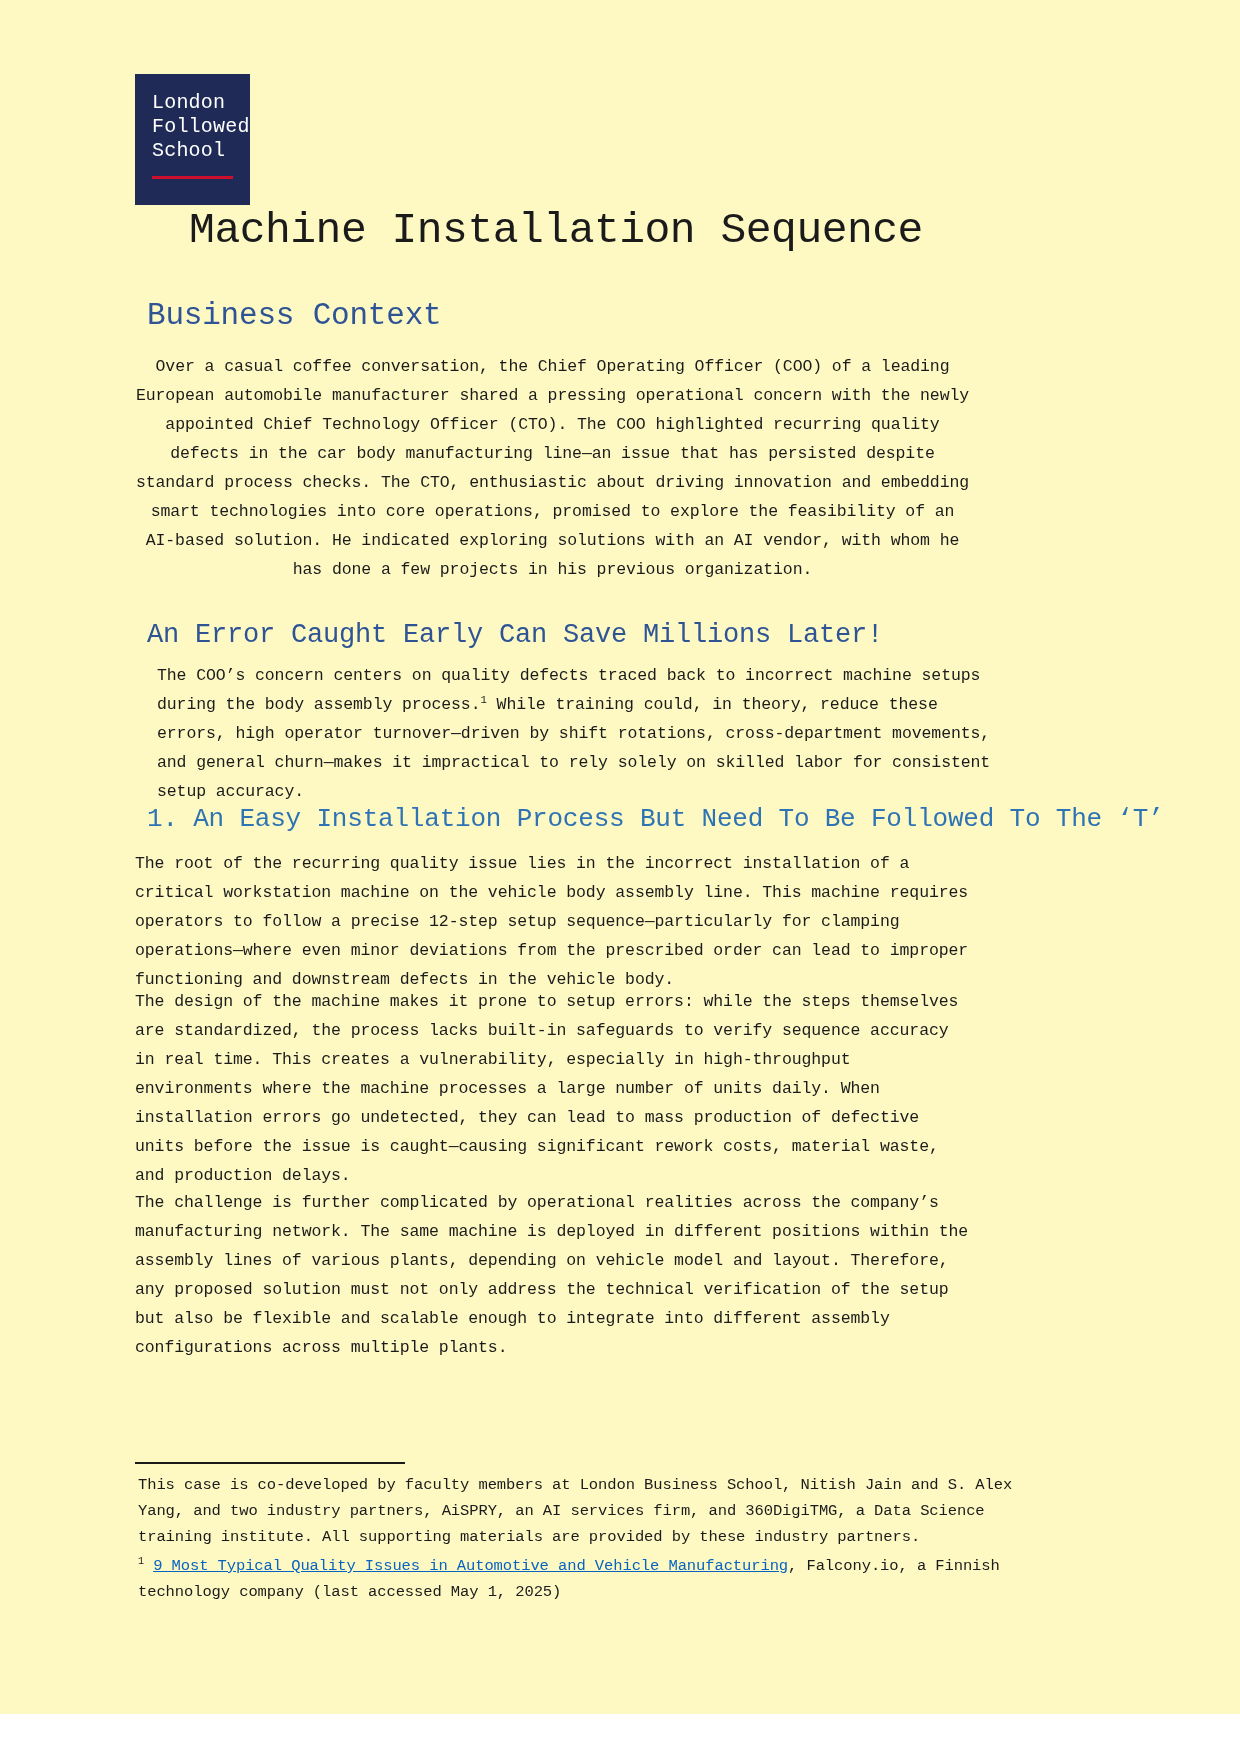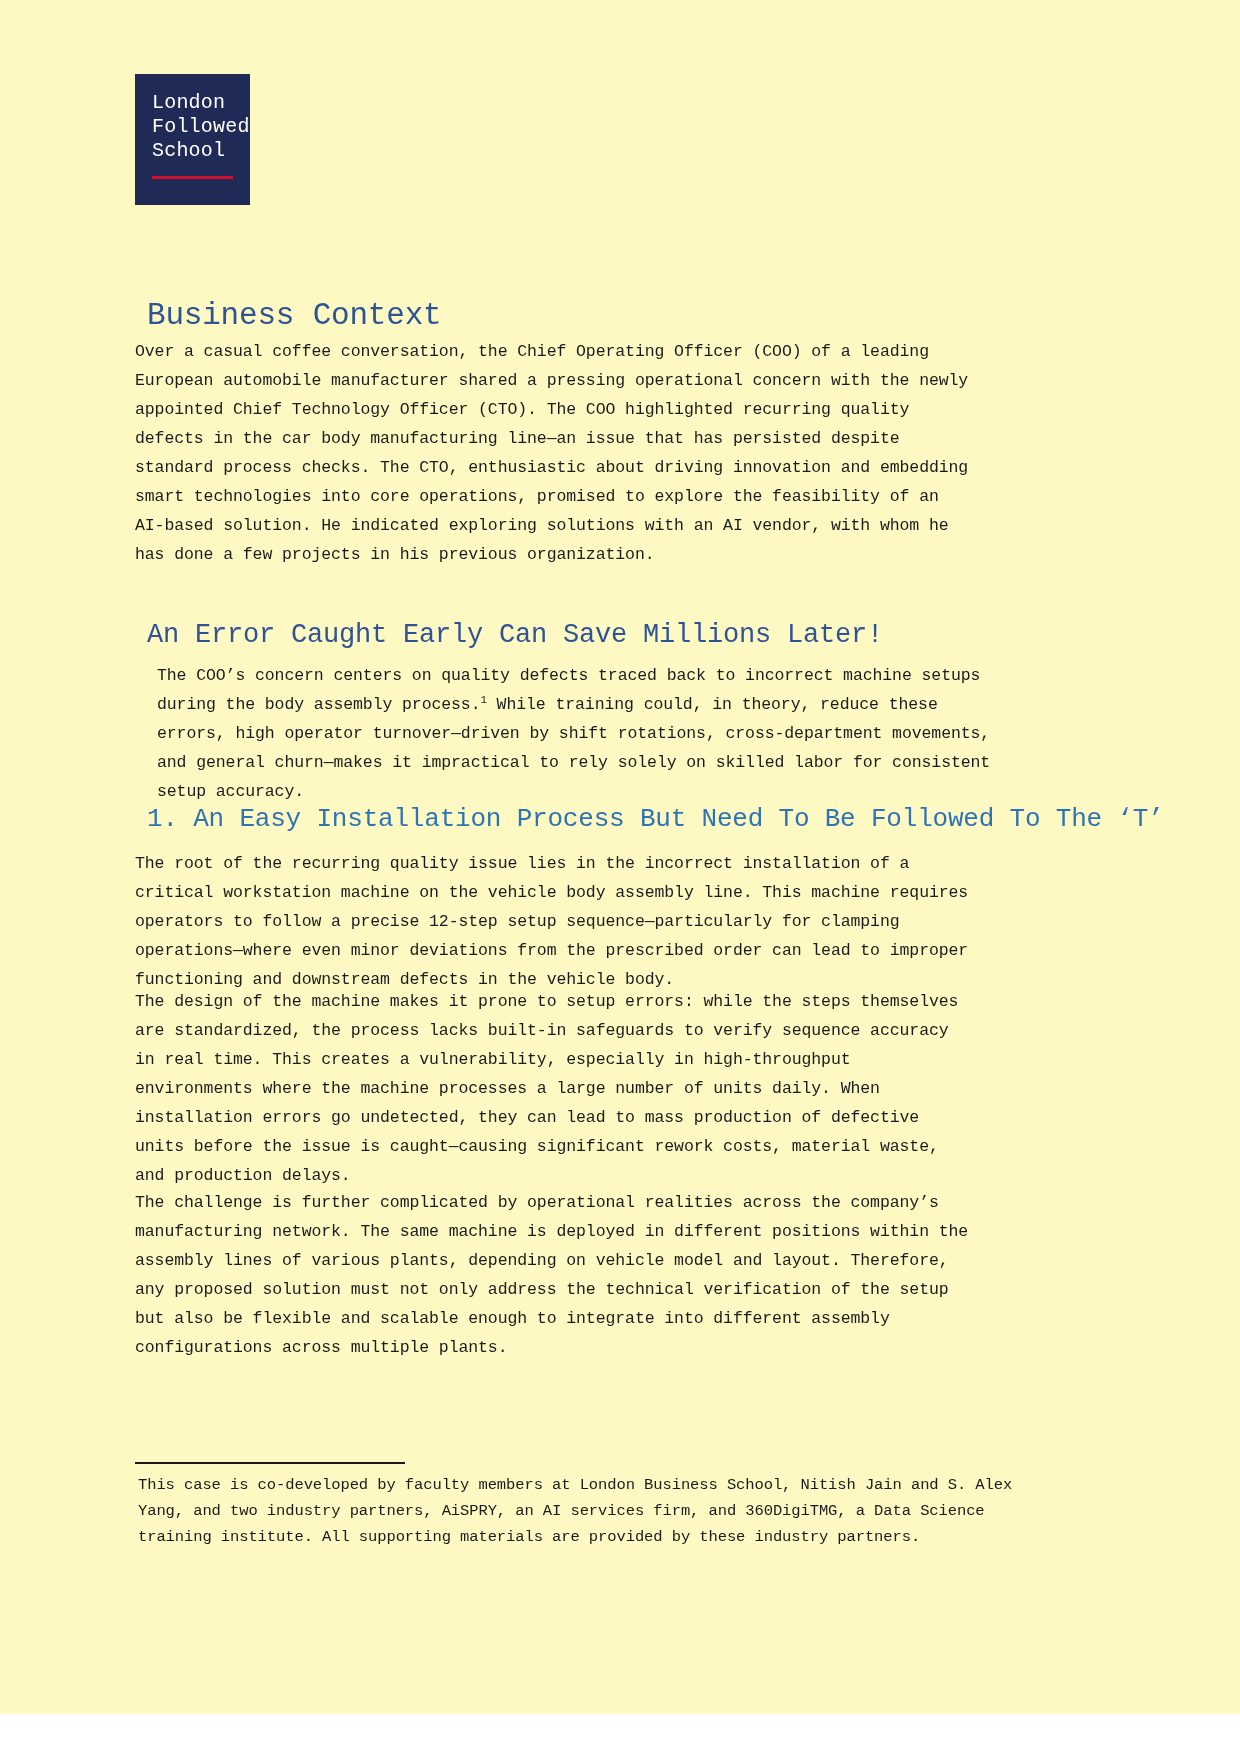--- a/index.html
+++ b/index.html
@@ -71,21 +71,21 @@
   .body {
     position: absolute;
     left: 135px;
     width: 835px;
     margin: 0;
     font-size: 16.5px;
     line-height: 29px;
     color: #1b1b1b;
     letter-spacing: -0.1px;
   }
-  .pos-p1 { top: 337px; }
+  .pos-p1 { top: 352px; text-align: center; }
   .pos-p2 { top: 661px; margin-left: 22px; }
   .pos-p3 { top: 849px; }
   .pos-p4 { top: 987px; }
   .pos-p5 { top: 1188px; }
 
   .sup {
     vertical-align: super;
     font-size: 0.65em;
     line-height: 0;
   }
@@ -120,30 +120,32 @@
 
 <div class="page">
 
   <div class="logo">
     <div class="logo-line">London</div>
     <div class="logo-line">Followed</div>
     <div class="logo-line">School</div>
     <div class="logo-rule"></div>
   </div>
 
+  <h1 class="title">Machine Installation Sequence</h1>
 
   <h2 class="h1">Business Context</h2>
   <p class="body pos-p1">Over a casual coffee conversation, the Chief Operating Officer (COO) of a leading European automobile manufacturer shared a pressing operational concern with the newly appointed Chief Technology Officer (CTO). The COO highlighted recurring quality defects in the car body manufacturing line—an issue that has persisted despite standard process checks. The CTO, enthusiastic about driving innovation and embedding smart technologies into core operations, promised to explore the feasibility of an AI-based solution. He indicated exploring solutions with an AI vendor, with whom he has done a few projects in his previous organization.</p>
 
   <h2 class="h2">An Error Caught Early Can Save Millions Later!</h2>
   <p class="body pos-p2"><span>The COO’s concern centers on quality defects traced back to incorrect machine setups during the body assembly process.</span><sup class="sup">1</sup><span> While training could, in theory, reduce these errors, high operator turnover—driven by shift rotations, cross-department movements, and general churn—makes it impractical to rely solely on skilled labor for consistent setup accuracy.</span></p>
 
   <h2 class="h3">1. An Easy Installation Process But Need To Be Followed To The ‘T’</h2>
   <p class="body pos-p3">The root of the recurring quality issue lies in the incorrect installation of a critical workstation machine on the vehicle body assembly line. This machine requires operators to follow a precise 12-step setup sequence—particularly for clamping operations—where even minor deviations from the prescribed order can lead to improper functioning and downstream defects in the vehicle body.</p>
   <p class="body pos-p4">The design of the machine makes it prone to setup errors: while the steps themselves are standardized, the process lacks built-in safeguards to verify sequence accuracy in real time. This creates a vulnerability, especially in high-throughput environments where the machine processes a large number of units daily. When installation errors go undetected, they can lead to mass production of defective units before the issue is caught—causing significant rework costs, material waste, and production delays.</p>
   <p class="body pos-p5">The challenge is further complicated by operational realities across the company’s manufacturing network. The same machine is deployed in different positions within the assembly lines of various plants, depending on vehicle model and layout. Therefore, any proposed solution must not only address the technical verification of the setup but also be flexible and scalable enough to integrate into different assembly configurations across multiple plants.</p>
 
   <div class="fn-rule"></div>
   <div class="footnote">
     <p class="fn-para">This case is co-developed by faculty members at London Business School, Nitish Jain and S. Alex Yang, and two industry partners, AiSPRY, an AI services firm, and 360DigiTMG, a Data Science training institute. All supporting materials are provided by these industry partners.</p>
+    <p class="fn-para"><sup class="sup">1</sup> <a class="fn-link" href="#">9 Most Typical Quality Issues in Automotive and Vehicle Manufacturing</a><span>, Falcony.io, a Finnish technology company (last accessed May 1, 2025)</span></p>
   </div>
 
 </div>
 
 </body></html>

